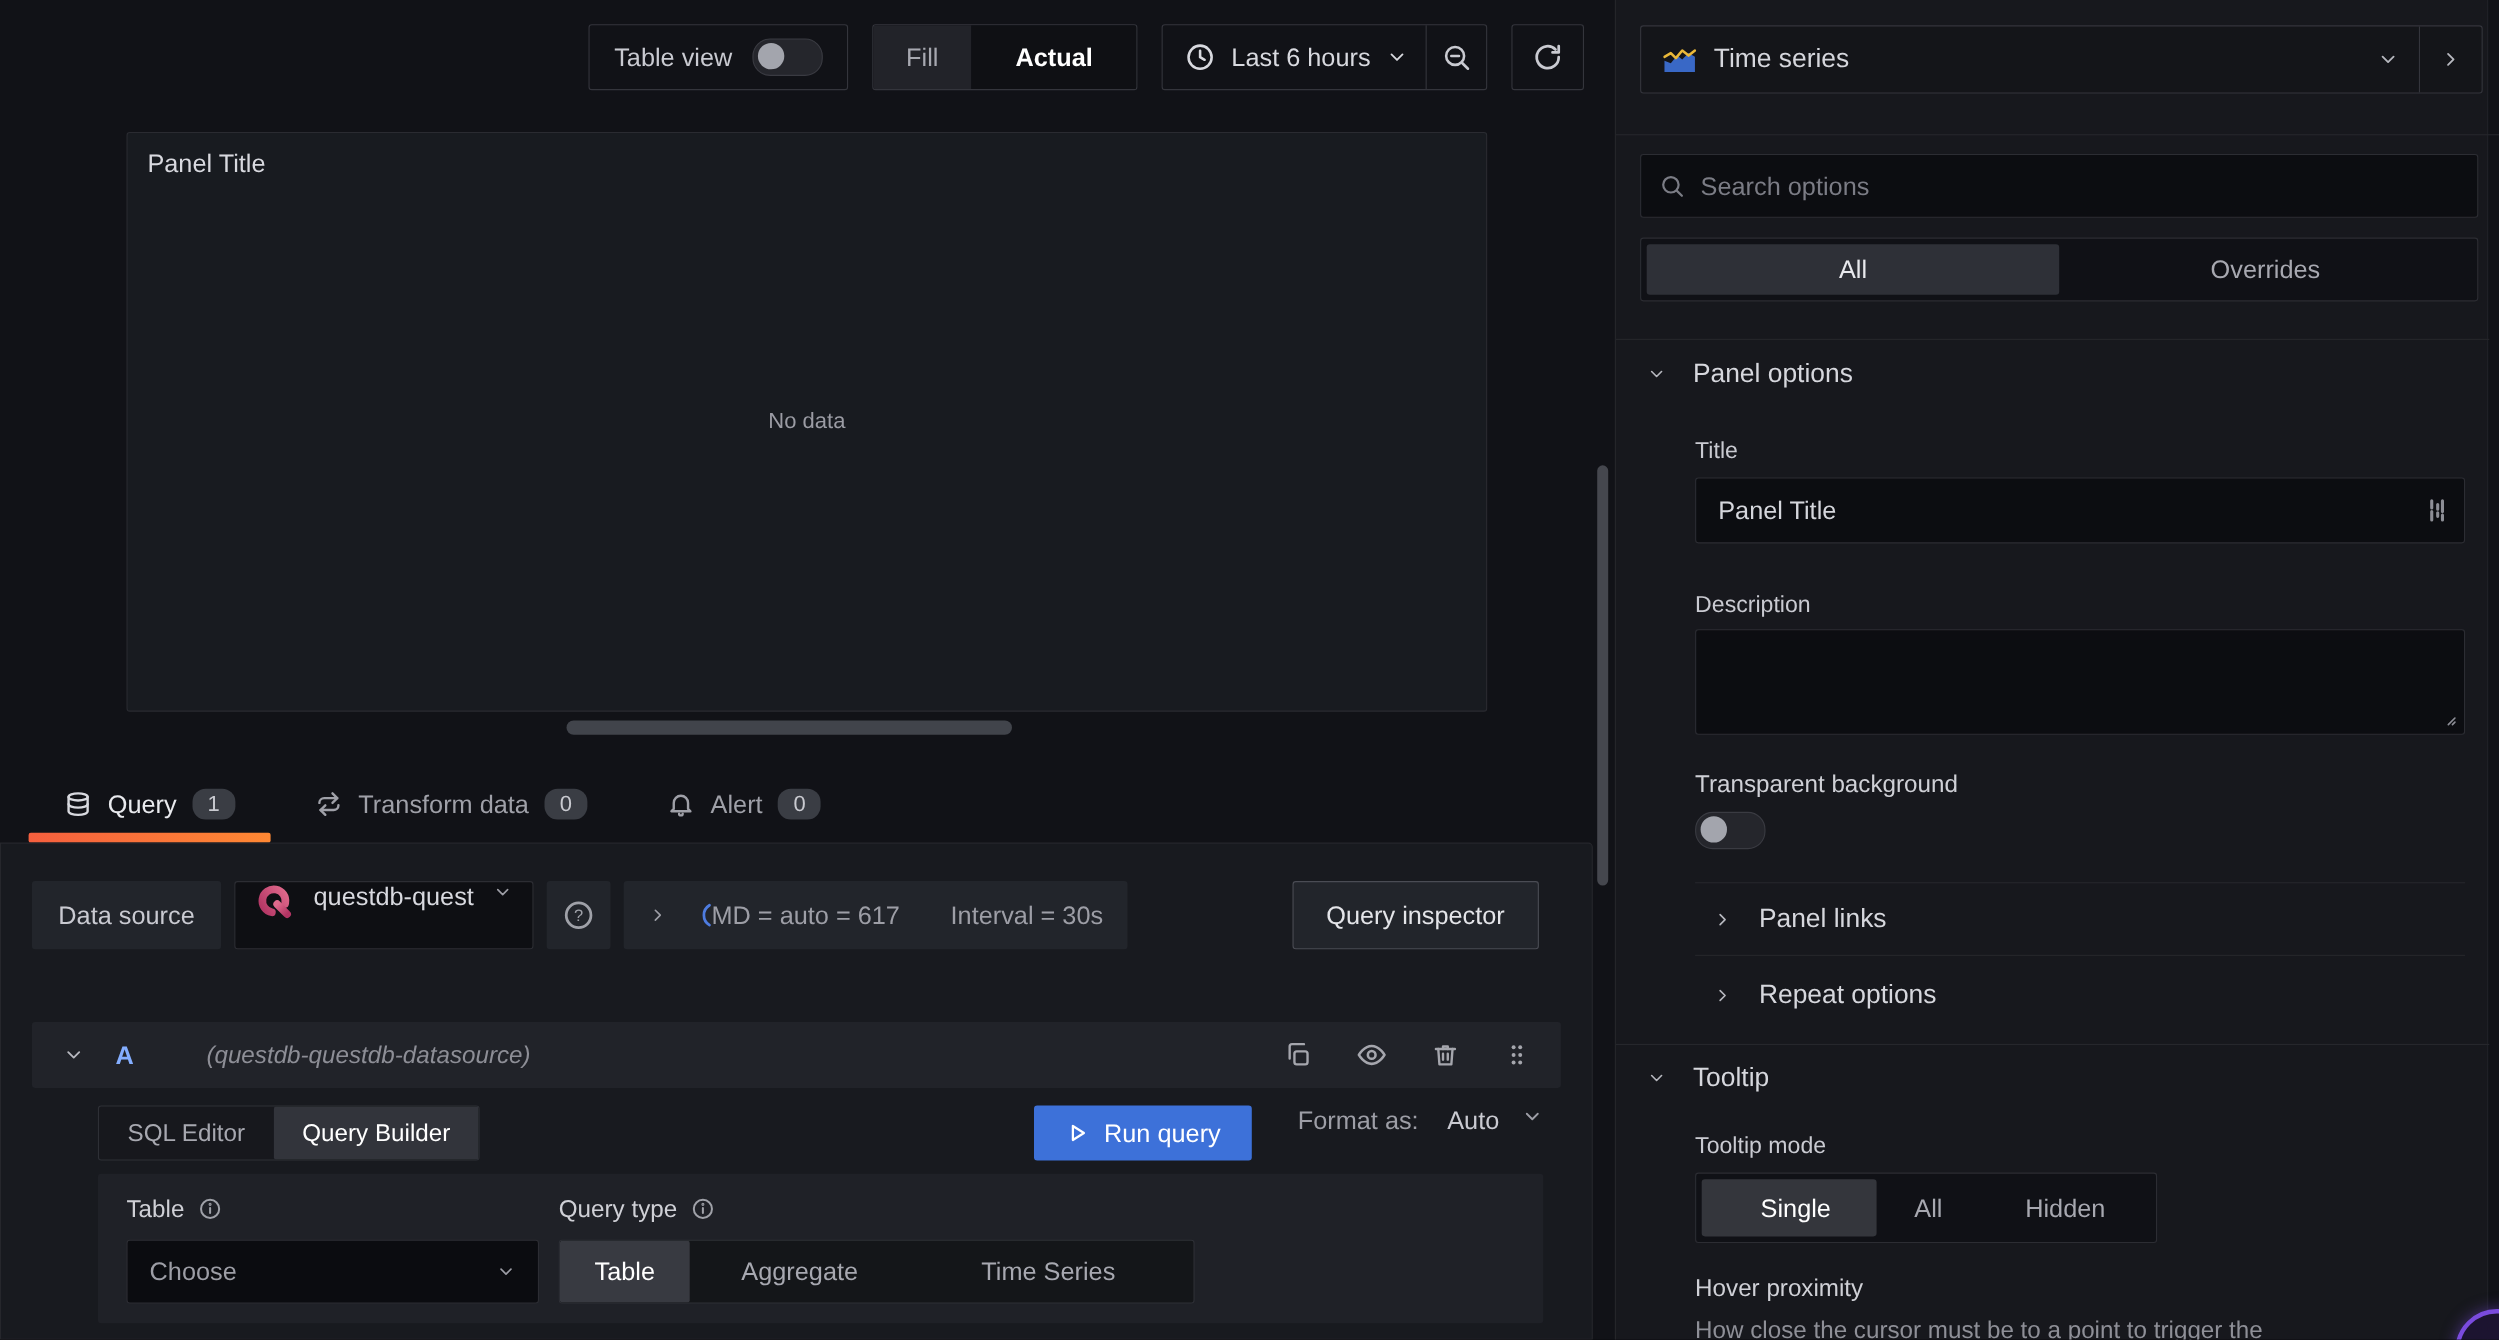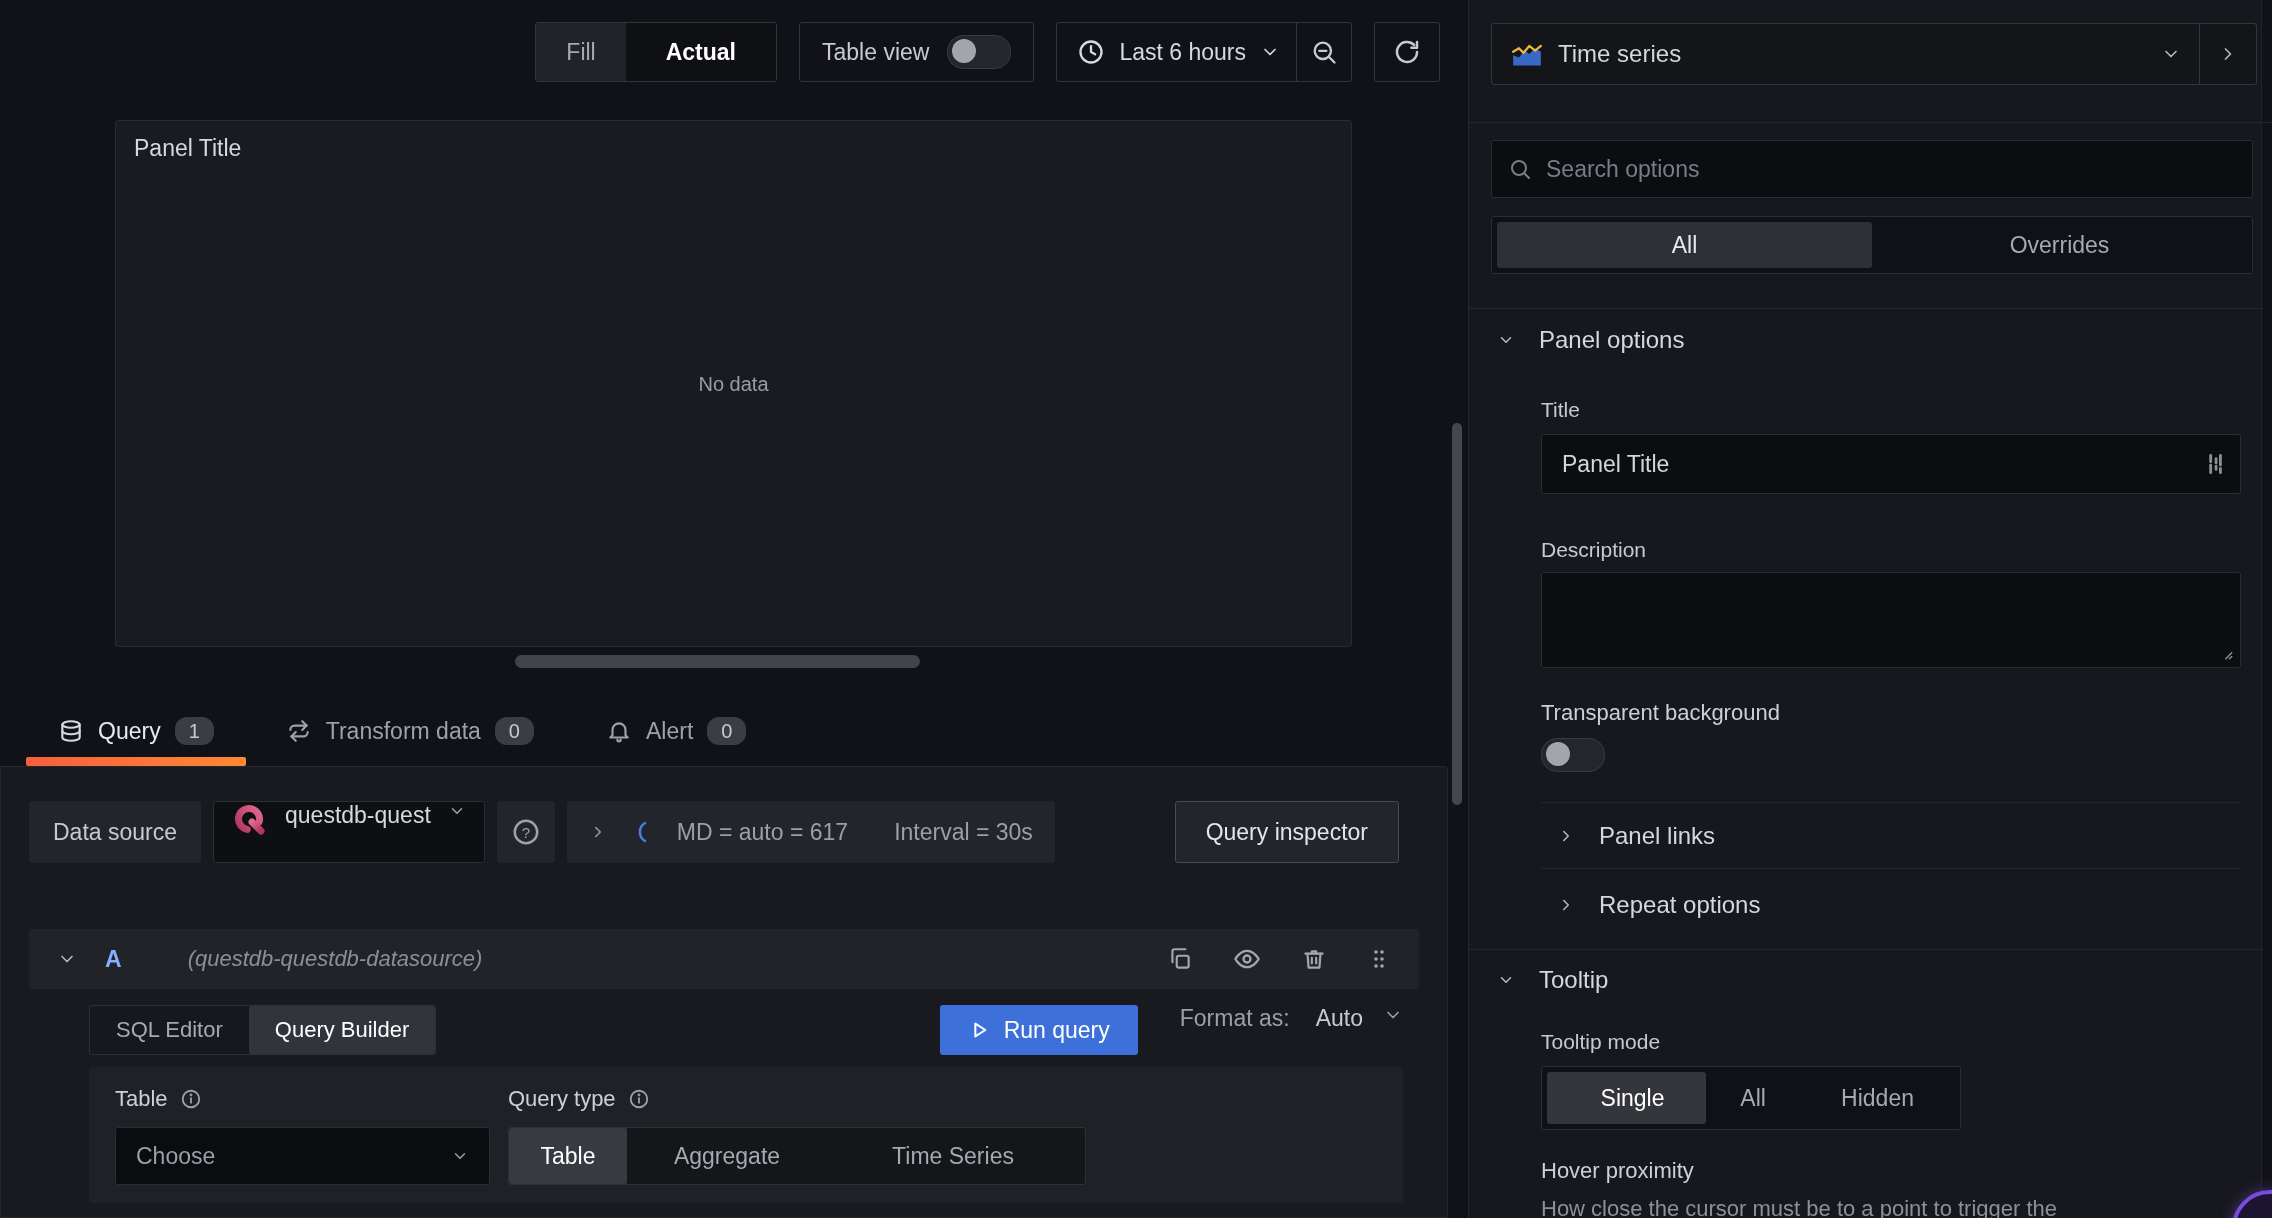--- a/index.html
+++ b/index.html
@@ -97,29 +97,29 @@
   .tgroup .seg.sel{background:#34363c;border-radius:3px;color:#fff;font-weight:500;padding-left:12px;}
   .help-text{position:absolute;left:72px;top:1194px;width:720px;color:#8e8f97;font-size:22px;line-height:1.4;}
   .assistant{position:absolute;left:2232px;top:1190px;width:76px;height:76px;border-radius:50%;background:#1c1430;border:4px solid #7a4bdd;box-shadow:0 0 14px rgba(122,75,221,.5);box-sizing:border-box;z-index:5;}
 </style>
 </head>
 <body>
 
 <div class="screen">
 
   <div class="toolbar">
-    <div class="tbox seggroup">
-      <span class="seg fill">Fill</span>
-      <span class="seg actual">Actual</span>
-    </div>
     <div class="tbox tableview">
       <span>Table view</span>
       <span class="switch">
           <span class="knob"></span>
         </span>
+    </div>
+    <div class="tbox seggroup">
+      <span class="seg fill">Fill</span>
+      <span class="seg actual">Actual</span>
     </div>
     <div class="tbox timepicker">
       <span class="icon">
         <svg width="28" height="28" viewBox="0 0 24 24">
             <circle cx="12" cy="12" r="9"></circle>
             <path d="M12 7v5l3.5 2"></path>
           </svg>
       </span>
       <span class="lbl">Last 6 hours</span>
       <span class="icon">
@@ -227,21 +227,21 @@
         <span class="icon">
           <svg width="18" height="18" viewBox="0 0 24 24">
               <path d="M9 6l6 6-6 6"></path>
             </svg>
         </span>
         <span class="icon" style="margin-left:28px">
           <svg width="12" height="26" viewBox="0 0 12 22">
               <path d="M10 2a10.5 10.5 0 0 0 0 18" stroke="#4e7ce0" stroke-width="2.5"></path>
             </svg>
         </span>
-        <span style="margin-left:30px">MD = auto = 617</span>
+        <span style="">MD = auto = 617</span>
         <span style="margin-left:46px">Interval = 30s</span>
       </div>
       <div class="spacer"></div>
       <div class="inspector">
         <span>Query inspector</span>
       </div>
     </div>
 
     <div class="row-a">
       <span class="icon" style="color:#b7b8bf">

